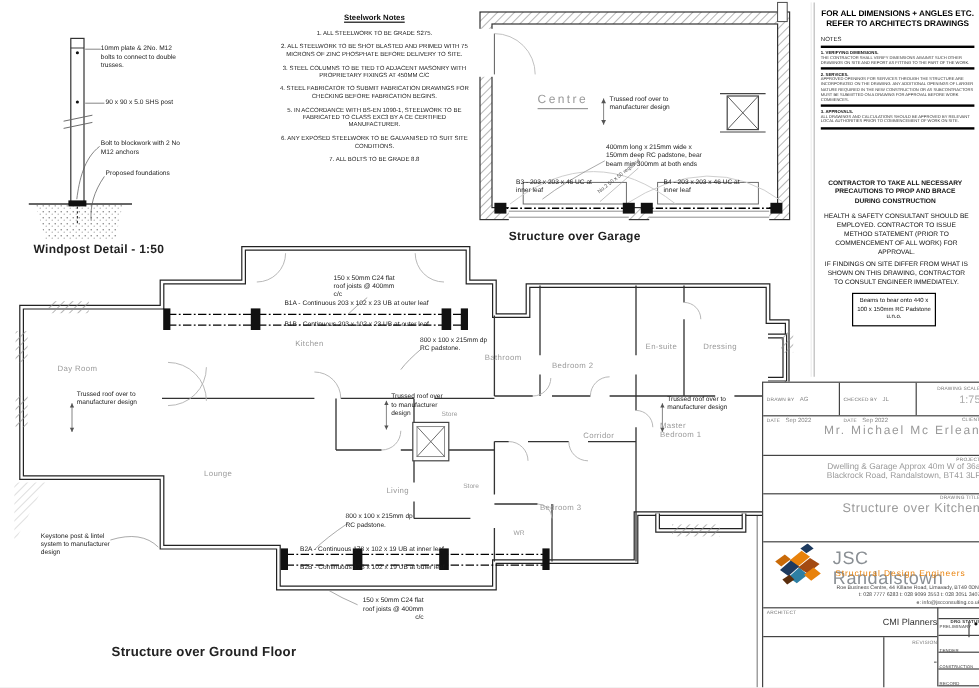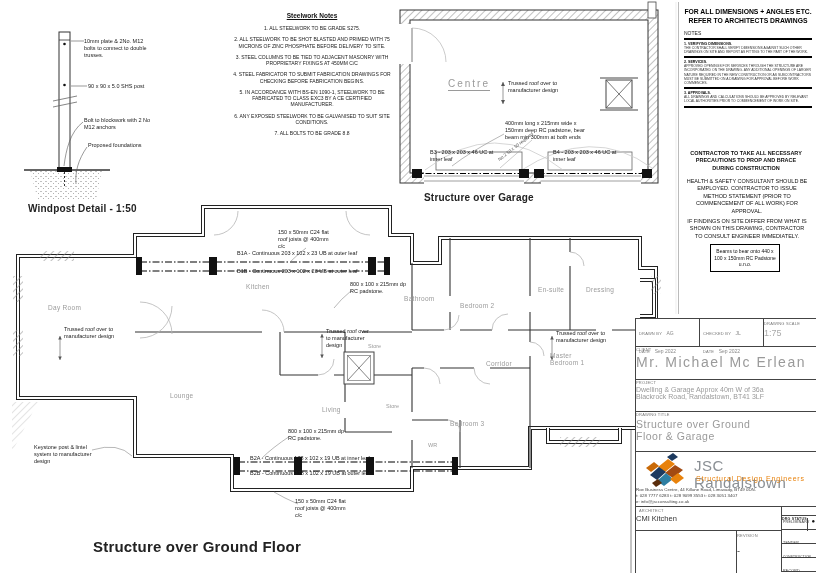--- a/index.html
+++ b/index.html
@@ -3,21 +3,21 @@
 <meta charset="utf-8">
 <style>
   html,body{margin:0;padding:0;background:#e8e8e8;}
   #sheet{position:relative;width:816px;height:573px;background:#ffffff;overflow:hidden;
          font-family:"Liberation Sans",sans-serif;color:#111;}
   .abs{position:absolute;}
   svg.lines{position:absolute;left:0;top:0;}
   .ann{font-size:5.5px;line-height:1.25;color:#1a1a1a;}
   .room{font-size:6.5px;color:#9a9a9a;letter-spacing:.3px;}
   .rooms{font-size:5.5px;color:#9a9a9a;}
-  .c{text-align:left;}
+  .c{text-align:right;}
   .b{font-weight:bold;}
   .dtitle{font-size:10px;font-weight:bold;color:#222;letter-spacing:.2px;}
   
   .steel{width:160px;text-align:center;}
   .steel .hd{font-size:6.5px;font-weight:bold;text-decoration:underline;margin-bottom:6px;}
   .steel .it{font-size:5px;line-height:1.25;margin-bottom:5px;color:#1a1a1a;}
   
   .dims{width:128px;text-align:center;font-weight:bold;font-size:6.8px;line-height:1.3;color:#000;}
   .noteshd{font-size:5px;color:#222;}
   .nitems{width:128px;border-top:2px solid #000;border-bottom:2px solid #000;}
@@ -250,21 +250,21 @@
   <div class="abs room" style="left:170px;top:392px;">Lounge</div>
   <div class="abs rooms" style="left:386px;top:403px;">Store</div>
   <div class="abs room" style="left:322px;top:406px;">Living</div>
   <div class="abs room" style="left:450px;top:420px;">Bedroom 3</div>
   <div class="abs rooms" style="left:428px;top:442px;">WR</div>
   <div class="abs ann" style="left:288px;top:428px;width:60px;">800 x 100 x 215mm dp RC padstone.</div>
   <div class="abs ann" style="left:250px;top:455px;white-space:nowrap;">B2A - Continuous 178 x 102 x 19 UB at inner leaf</div>
   <div class="abs ann" style="left:250px;top:470px;white-space:nowrap;">B2B - Continuous 178 x 102 x 19 UB at outer leaf</div>
   <div class="abs ann" style="left:34px;top:444px;width:60px;">Keystone post &amp; lintel system to manufacturer design</div>
   <div class="abs ann c" style="left:295px;top:498px;width:58px;">150 x 50mm C24 flat roof joists @ 400mm c/c</div>
-  <div class="abs dtitle" style="left:93px;top:538px;font-size:15px;">Structure over Ground Floor</div>
+  <div class="abs dtitle" style="left:93px;top:538px;font-size:11px;">Structure over Ground Floor</div>
 
   <div class="tb">
 
     <div class="cell" style="left:0;top:0;width:64px;height:27px;border-right:1px solid #444;padding:2px 3px;">
       <span class="tlabel">DRAWN BY</span>
       <span class="tval">AG</span><br>
       <span class="tlabel">DATE</span>
       <span class="tval">Sep 2022</span>
     </div>
     <div class="cell" style="left:64px;top:0;width:64px;height:27px;border-right:1px solid #444;padding:2px 3px;">
@@ -274,35 +274,34 @@
       <span class="tval">Sep 2022</span>
     </div>
     <div class="cell c" style="left:128px;top:0;width:53px;height:27px;padding-top:2px;">
       <div class="tlabel">DRAWING SCALE</div>
       <div style="font-size:9px;color:#aaa;margin-top:2px;">1:75</div>
     </div>
     <div class="hrule" style="top:27px;"></div>
 
     <div class="cell c" style="left:0;top:28px;width:181px;">
       <div class="tlabel">CLIENT</div>
-      <div style="font-size:14px;color:#9a9a9a;letter-spacing:1.5px;margin-top:2px;">Mr. Michael Mc Erlean</div>
+      <div style="font-size:10px;color:#9a9a9a;letter-spacing:1.5px;margin-top:2px;">Mr. Michael Mc Erlean</div>
     </div>
     <div class="hrule" style="top:60px;"></div>
 
     <div class="cell c" style="left:0;top:61px;width:181px;">
       <div class="tlabel">PROJECT</div>
       <div class="grey" style="font-size:7px;margin-top:1px;">Dwelling &amp; Garage Approx 40m W of 36a</div>
       <div class="grey" style="font-size:7px;">Blackrock Road, Randalstown, BT41 3LF</div>
     </div>
     <div class="hrule" style="top:92px;"></div>
 
     <div class="cell c" style="left:0;top:93px;width:181px;">
       <div class="tlabel">DRAWING TITLE</div>
-      <div class="grey" style="font-size:10.5px;margin-top:1px;letter-spacing:.5px;">Structure over Ground</div>
-      <div class="grey" style="font-size:10.5px;letter-spacing:.5px;">Floor &amp; Garage</div>
+      <div class="grey" style="font-size:10.5px;margin-top:1px;letter-spacing:.5px;">Structure over Kitchen</div>
     </div>
     <div class="hrule" style="top:132px;"></div>
 
     <div class="cell" style="left:0;top:132px;width:181px;height:55px;">
       <svg width="48" height="38" style="position:absolute;left:6px;top:2px;" viewBox="0 0 48 38">
         <polygon points="16,14 26,6 33,11 23,19" fill="#e8820c"></polygon>
         <polygon points="8,22 17,14 24,19 15,27" fill="#1d3a5f"></polygon>
         <polygon points="23,20 33,12 41,17 31,25" fill="#a34a12"></polygon>
         <polygon points="15,28 24,20 31,26 22,33" fill="#2e7fa3"></polygon>
         <polygon points="28,26 36,20 42,25 34,31" fill="#e8820c"></polygon>
@@ -333,21 +332,21 @@
       </div>
       <div style="height:13px;border-bottom:1px solid #444;">
         <span class="statxt" style="padding-left:1px;font-size:3.2px;">CONSTRUCTION</span>
       </div>
       <div style="height:13px;border-bottom:1px solid #444;">
         <span class="statxt" style="padding-left:1px;">RECORD</span>
       </div>
     </div>
     <div class="cell" style="left:0;top:187px;width:145px;height:25px;border-bottom:1px solid #444;">
       <span class="tlabel" style="position:absolute;left:3px;top:2px;">ARCHITECT</span>
-      <div class="c" style="margin-top:8px;font-size:7.5px;color:#333;">CMI Kitchen</div>
+      <div class="c" style="margin-top:8px;font-size:7.5px;color:#333;">CMI Planners</div>
     </div>
     <div class="cell c" style="left:100px;top:212px;width:45px;height:43px;border-left:1px solid #444;">
       <div class="tlabel" style="margin-top:2px;">REVISION</div>
       <div style="margin-top:8px;font-size:9px;color:#333;">-</div>
     </div>
   </div>
 
 </div>
 
 </body></html>

